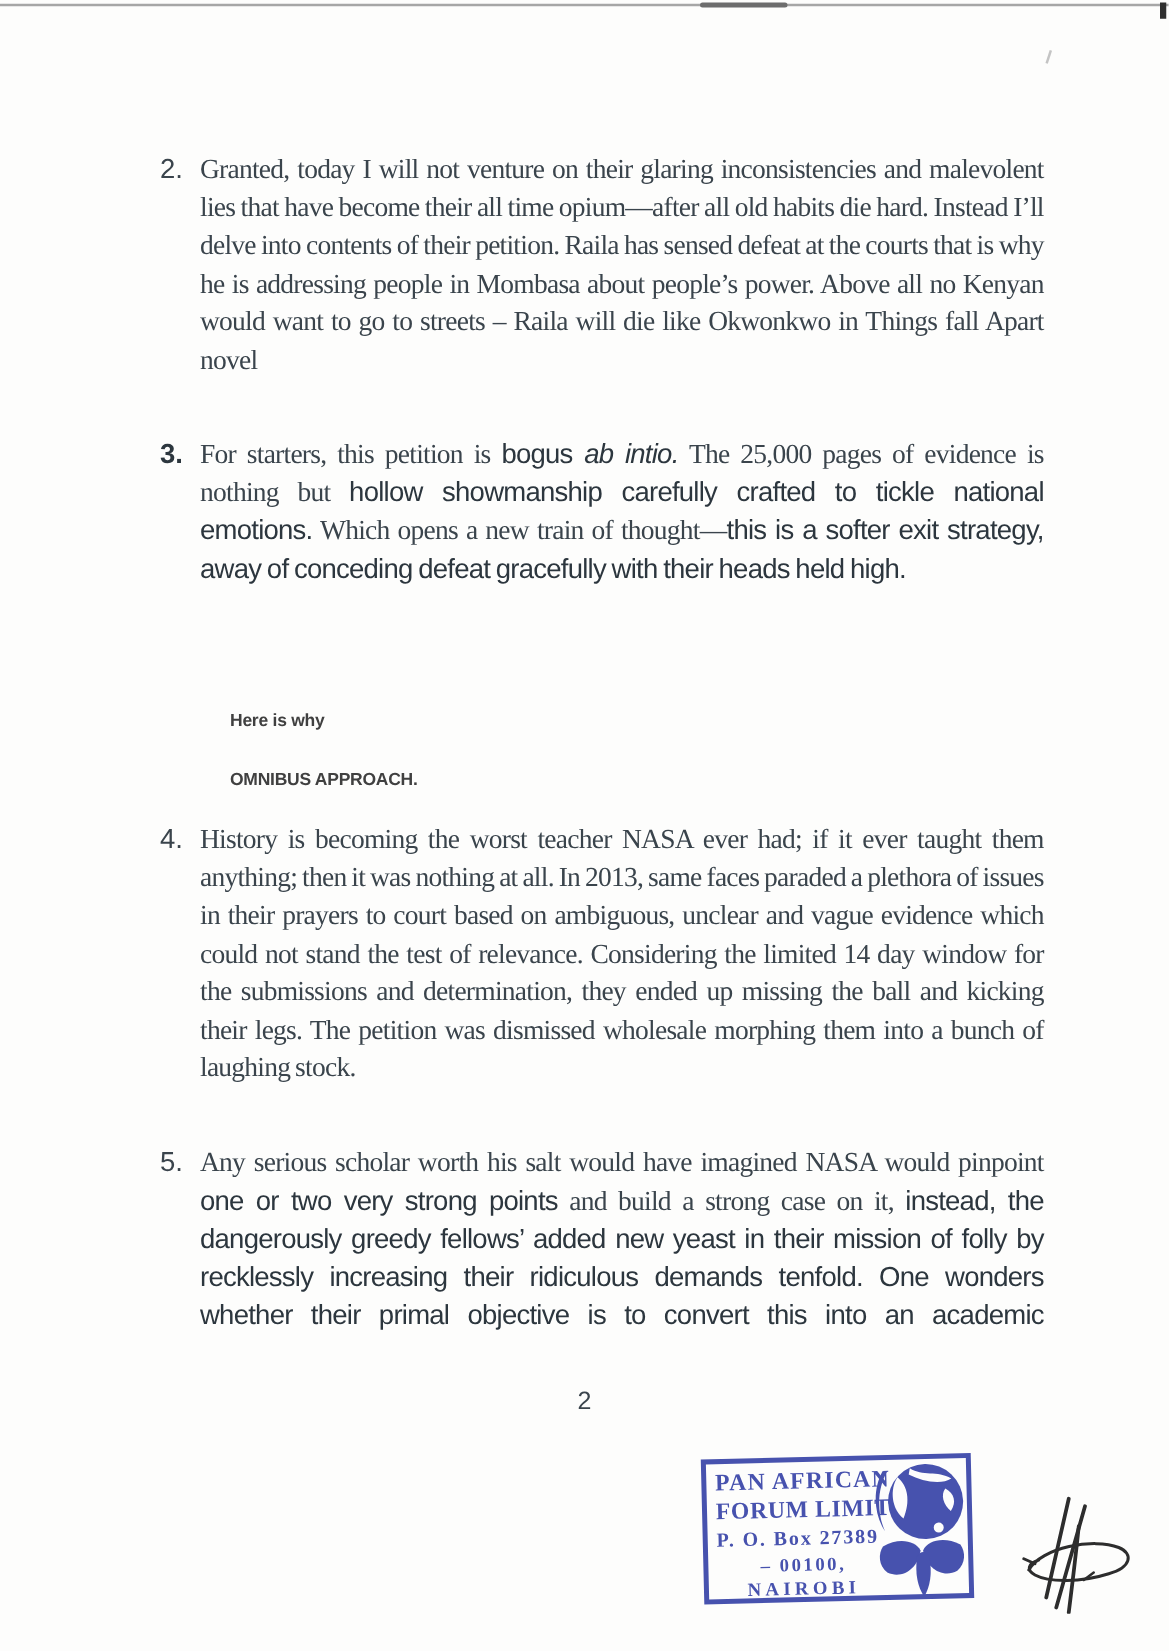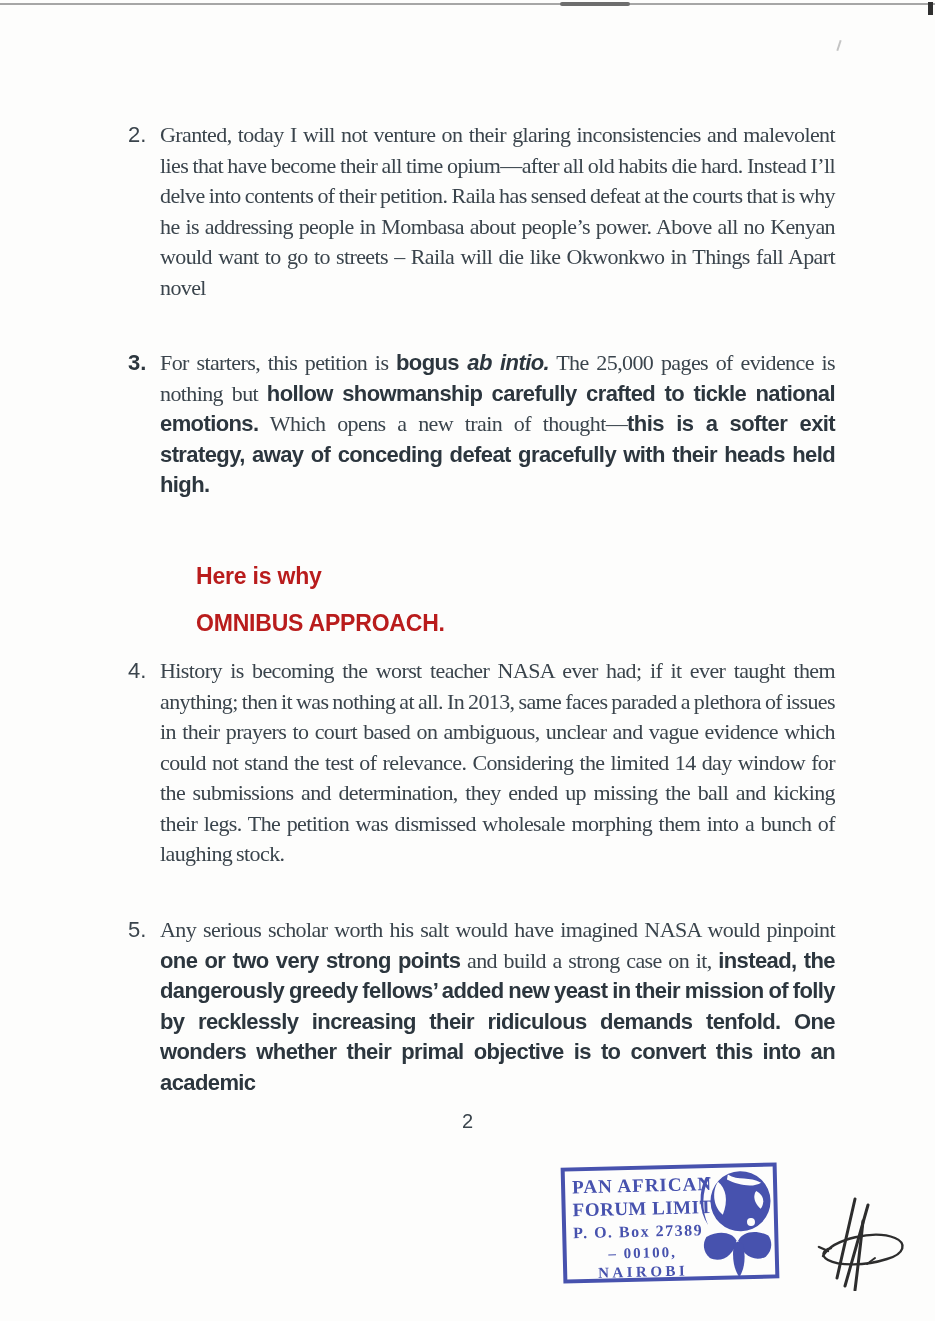--- a/index.html
+++ b/index.html
@@ -18,25 +18,25 @@
   .text-flow{position:absolute;left:128px;top:120px;width:707px;height:1060px;}
   .list-item{
     position:absolute;left:0;width:707px;box-sizing:border-box;
     padding-left:32px;text-align:justify;
     font-size:22px;line-height:30.5px;letter-spacing:-0.6px;word-spacing:-1px;
     color:#3a444c;
   }
   .list-item .num{position:absolute;left:0;top:0;letter-spacing:0;}
   .num.bold{font-weight:700;color:#2c363e;}
   .seg-normal{font-weight:400;font-family:Liberation Serif, serif;}
-  .seg-bold{font-weight:700;color:#2c363e;}
-  .seg-bold-italic{font-weight:700;font-style:italic;color:#2c363e;}
+  .seg-bold{font-weight:400;color:#2c363e;}
+  .seg-bold-italic{font-weight:400;font-style:italic;color:#2c363e;}
   .justify-last{text-align-last:justify;}
   .heading{
-    position:absolute;left:68px;font-size:23px;font-weight:700;color:#b91c1c;
+    position:absolute;left:56px;font-size:14px;font-weight:700;color:#404040;
     letter-spacing:-0.2px;line-height:26px;
   }
 
   .page-number{
     position:absolute;left:0;top:1110px;width:935px;text-align:center;
     font-size:20px;color:#3a444c;
   }
 
   
   .stamp{

